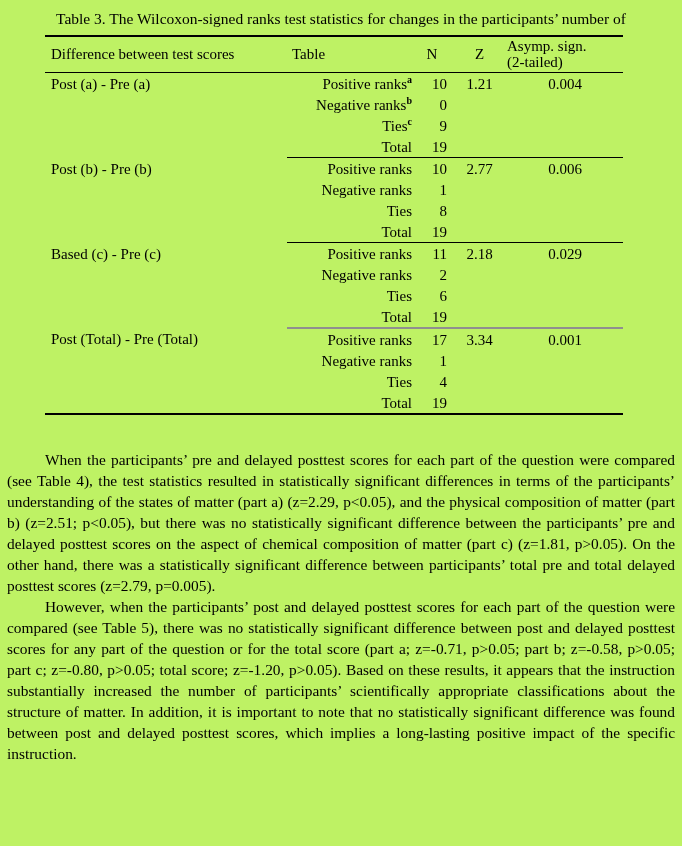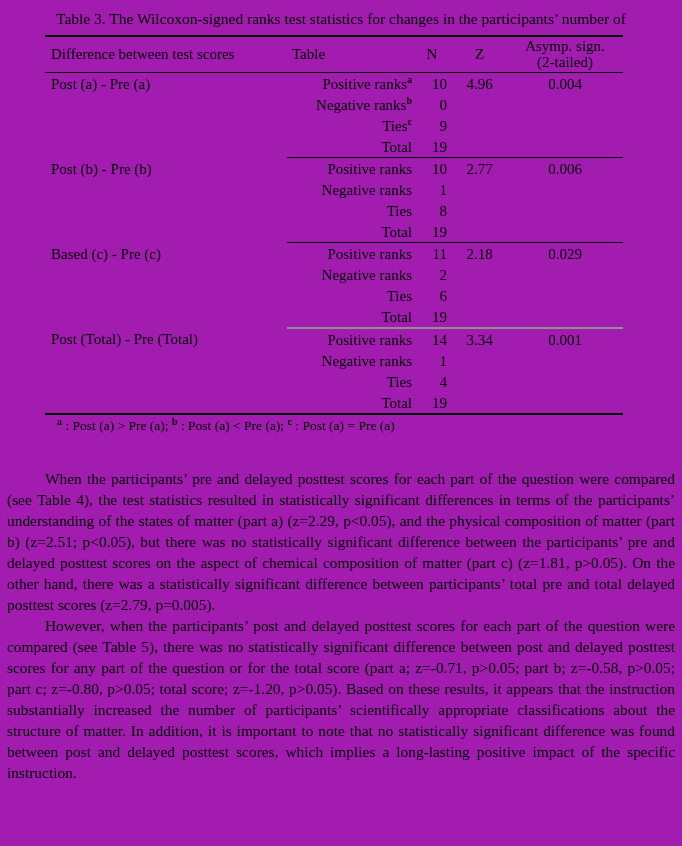--- a/index.html
+++ b/index.html
@@ -1,19 +1,19 @@
 <!DOCTYPE html>
 <html><head>
 <meta charset="utf-8">
 <style>
   html, body { margin: 0; padding: 0; }
   .page {
     width: 682px;
     height: 846px;
-    background: #a21caf;
+    background: #bef264;
     color: #000000;
     font-family: "Liberation Serif", "DejaVu Serif", serif;
     overflow: hidden;
     position: relative;
   }
   .caption {
     padding-top: 9px;
     text-align: center;
     font-size: 15.5px;
     line-height: 20px;
@@ -36,21 +36,21 @@
     border-top: 2px solid #000;
     border-bottom: 1.5px solid #000;
     font-weight: normal;
     vertical-align: middle;
     line-height: 16px;
     padding: 1px 0 2px 0;
   }
   .stats-table th.c1 { text-align: left; padding-left: 6px; }
   .stats-table th.c2 { text-align: left; padding-left: 5px; }
   .stats-table th.c3, .stats-table th.c4 { text-align: center; }
-  .stats-table th.c5 { text-align: center; }
+  .stats-table th.c5 { text-align: left; }
   .stats-table td {
     height: 21px;
     padding: 0;
     line-height: 20px;
     vertical-align: middle;
   }
   .stats-table td.c1 { vertical-align: top; padding-left: 6px; padding-top: 1px; }
   .stats-table td.c2 { text-align: right; padding-left: 5px; }
   .stats-table td.c3 { text-align: right; padding-right: 5px; }
   .stats-table td.c4 { text-align: center; }
@@ -105,21 +105,21 @@
           <div>Asymp. sign.</div>
           <div>(2-tailed)</div>
         </th>
       </tr>
     </thead>
     <tbody id="tbody">
         <tr>
           <td class="c1" rowspan="4">Post (a) - Pre (a)</td>
           <td class="c2"><span>Positive ranks</span><sup>a</sup></td>
           <td class="c3">10</td>
-          <td class="c4">4.96</td>
+          <td class="c4">1.21</td>
           <td class="c5">0.004</td>
         </tr>
         <tr>
           <td class="c2"><span>Negative ranks</span><sup>b</sup></td>
           <td class="c3">0</td>
           <td class="c4"></td>
           <td class="c5"></td>
         </tr>
         <tr>
           <td class="c2"><span>Ties</span><sup>c</sup></td>
@@ -179,21 +179,21 @@
         </tr>
         <tr>
           <td class="c2"><span>Total</span></td>
           <td class="c3">19</td>
           <td class="c4"></td>
           <td class="c5"></td>
         </tr>
         <tr>
           <td class="c1" rowspan="4">Post (Total) - Pre (Total)</td>
           <td class="c2 sep sep-heavy"><span>Positive ranks</span></td>
-          <td class="c3 sep sep-heavy">14</td>
+          <td class="c3 sep sep-heavy">17</td>
           <td class="c4 sep sep-heavy">3.34</td>
           <td class="c5 sep sep-heavy">0.001</td>
         </tr>
         <tr>
           <td class="c2"><span>Negative ranks</span></td>
           <td class="c3">1</td>
           <td class="c4"></td>
           <td class="c5"></td>
         </tr>
         <tr>
@@ -204,20 +204,19 @@
         </tr>
         <tr>
           <td class="c2"><span>Total</span></td>
           <td class="c3">19</td>
           <td class="c4"></td>
           <td class="c5"></td>
         </tr>
       </tbody>
   </table>
 
-  <div class="footnote" id="footnote"><sup>a</sup><span> : Post (a) &gt; Pre (a); </span><sup>b</sup><span> : Post (a) &lt; Pre (a); </span><sup>c</sup><span> : Post (a) = Pre (a)</span></div>
 
   <div class="content">
     <p class="first">When the participants’ pre and delayed posttest scores for each part of the question were compared (see Table 4), the test statistics resulted in statistically significant differences in terms of the participants’ understanding of the states of matter (part a) (z=2.29, p&lt;0.05), and the physical composition of matter (part b) (z=2.51; p&lt;0.05), but there was no statistically significant difference between the participants’ pre and delayed posttest scores on the aspect of chemical composition of matter (part c) (z=1.81, p&gt;0.05). On the other hand, there was a statistically significant difference between participants’ total pre and total delayed posttest scores (z=2.79, p=0.005).</p>
     <p>However, when the participants’ post and delayed posttest scores for each part of the question were compared (see Table 5), there was no statistically significant difference between post and delayed posttest scores for any part of the question or for the total score (part a; z=-0.71, p&gt;0.05; part b; z=-0.58, p&gt;0.05; part c; z=-0.80, p&gt;0.05; total score; z=-1.20, p&gt;0.05). Based on these results, it appears that the instruction substantially increased the number of participants’ scientifically appropriate classifications about the structure of matter. In addition, it is important to note that no statistically significant difference was found between post and delayed posttest scores, which implies a long-lasting positive impact of the specific instruction.</p>
   </div>
 
 </div>
 
 </body></html>

